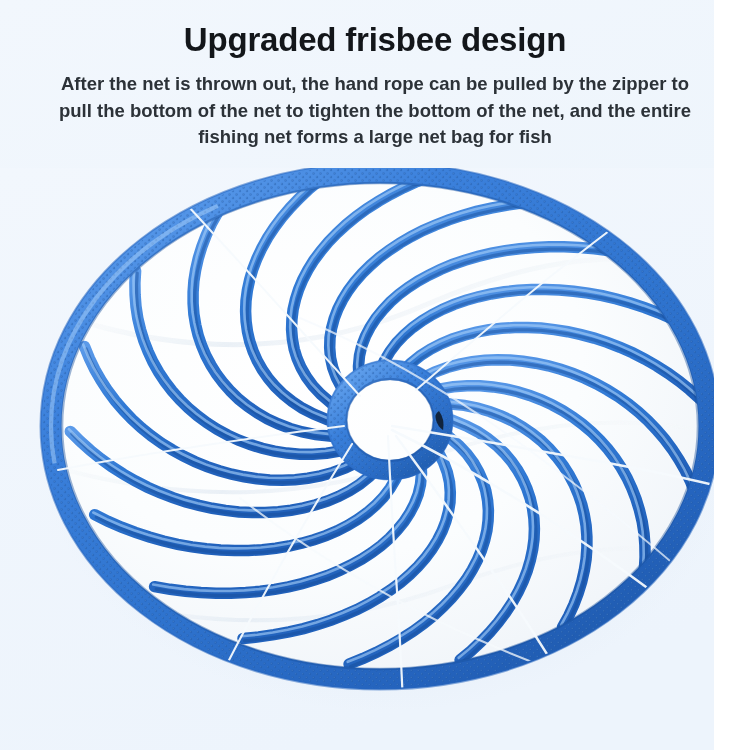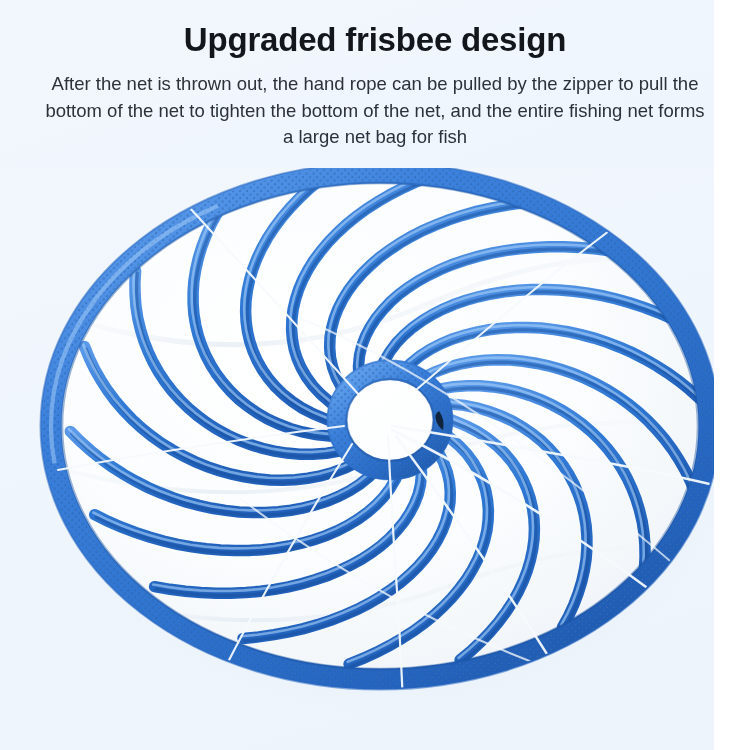--- a/index.html
+++ b/index.html
@@ -35,21 +35,21 @@
     font-size: 33px;
     font-weight: bold;
     color: #13161a;
     letter-spacing: -0.2px;
     line-height: 40px;
     margin: 0;
     padding: 0 20px;
   }
   #subcopy {
     font-size: 18.5px;
-    font-weight: normal;
+    font-weight: bold;
     color: #2c3238;
     line-height: 26.5px;
     margin: 11px auto 0 auto;
     max-width: 682px;
     padding: 0 8px;
     box-sizing: border-box;
   }
 
   
   #photo-stage {

